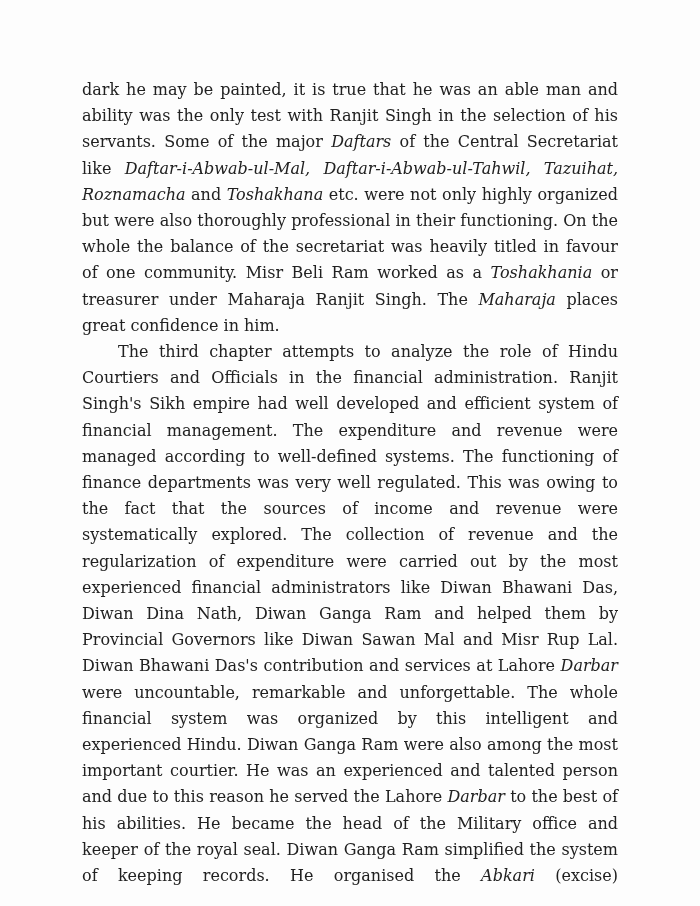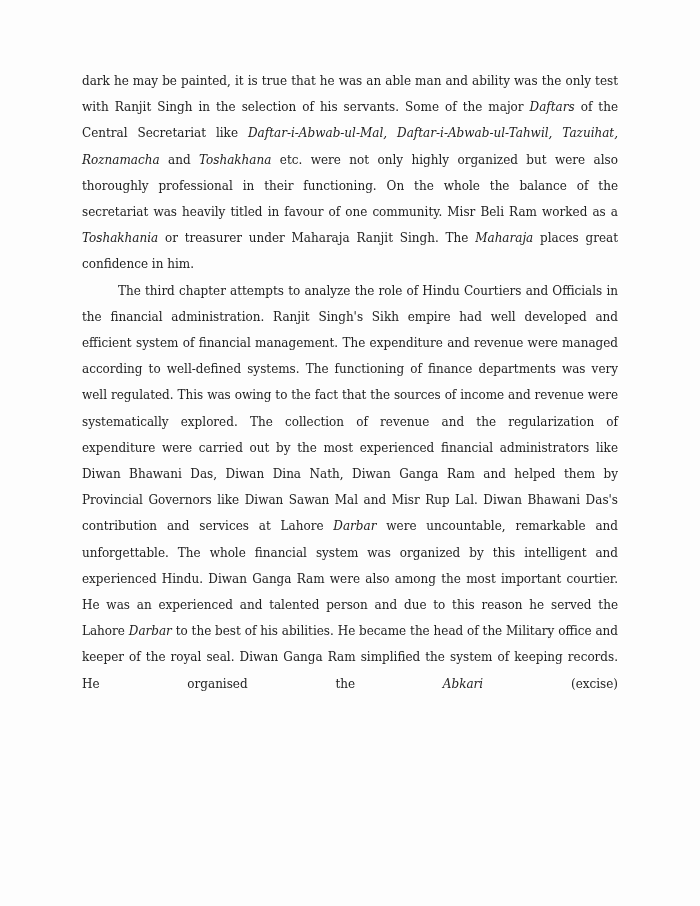--- a/index.html
+++ b/index.html
@@ -16,23 +16,23 @@
     position: relative;
     width: 700px;
     height: 906px;
     background: var(--page-bg, #fdfdfd);
     font-family: "DejaVu Serif", serif;
     color: var(--text-color, #212121);
   }
   .text-block {
     position: absolute;
     left: 82px;
-    top: 68px;
+    top: 77px;
     width: 536px;
-    font-size: 12px;
+    font-size: 16px;
     line-height: 26.2px;
     text-align: justify;
     text-justify: inter-word;
   }
   .para {
     margin: 0;
     padding: 0;
   }
   .para.indent {
     text-indent: 36px;

